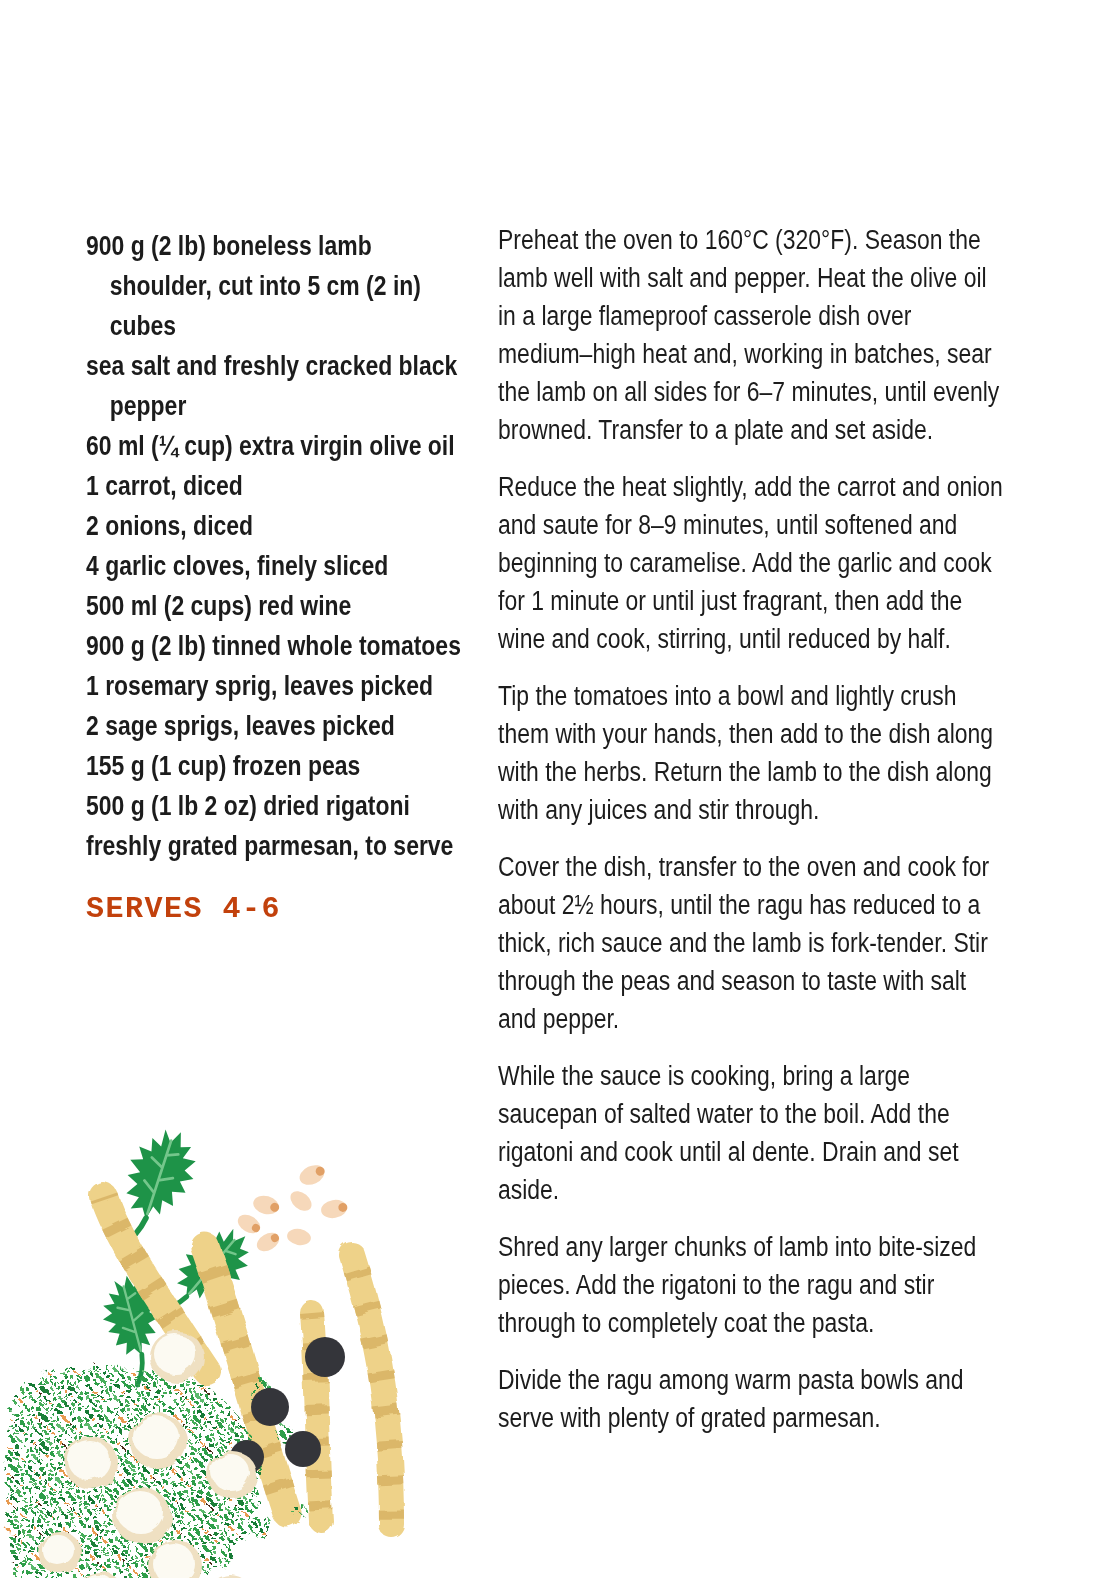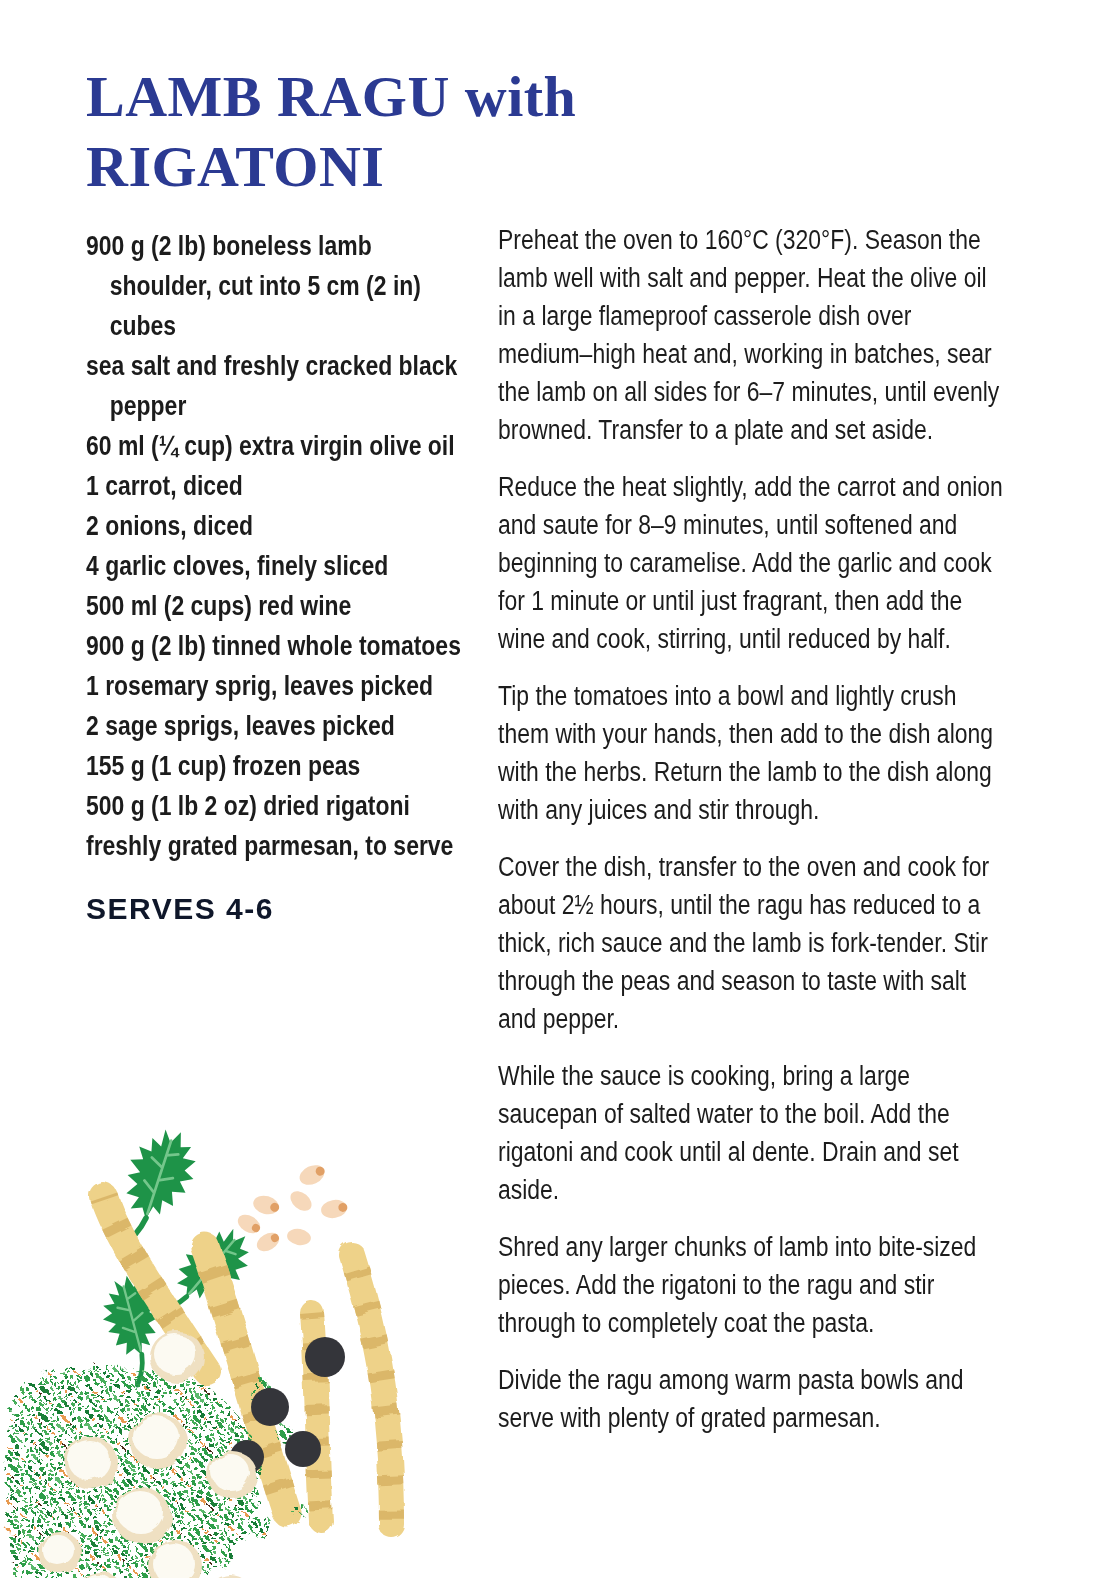--- a/index.html
+++ b/index.html
@@ -24,37 +24,36 @@
   }
   .ingredients{
     position:absolute;left:86px;top:226px;width:450px;
     transform:scaleX(0.85);transform-origin:0 0;
     font-weight:700;font-size:27px;line-height:40px;
     color:#1c1c1c;
   }
   .ingredient{padding-left:28px;text-indent:-28px;}
   .serves{
     position:absolute;left:86px;top:892px;
-    font-family:Liberation Sans, sans-serif;font-weight:700;font-size:30px;
-    letter-spacing:1.5px;color:#0f172a;
+    font-family:Liberation Mono, monospace;font-weight:700;font-size:30px;
+    letter-spacing:1.5px;color:#c2410c;
   }
   .method{
     position:absolute;left:498px;top:221px;width:600px;
     transform:scaleX(0.85);transform-origin:0 0;
     font-size:27px;line-height:38px;color:#1c1c1c;
   }
   .step{margin:0 0 19px 0;}
   .illus{position:absolute;left:0;top:1095px;width:470px;height:483px;}
 </style>
 </head>
 <body>
 
 <div class="page">
 
-  <h1 class="title">LAMB RAGU with RIGATONI</h1>
 
 
   <div class="ingredients">
       <div class="ingredient">900 g (2 lb) boneless lamb shoulder, cut into 5 cm (2 in) cubes</div>
       <div class="ingredient">sea salt and freshly cracked black pepper</div>
       <div class="ingredient">60 ml (¼ cup) extra virgin olive oil</div>
       <div class="ingredient">1 carrot, diced</div>
       <div class="ingredient">2 onions, diced</div>
       <div class="ingredient">4 garlic cloves, finely sliced</div>
       <div class="ingredient">500 ml (2 cups) red wine</div>

